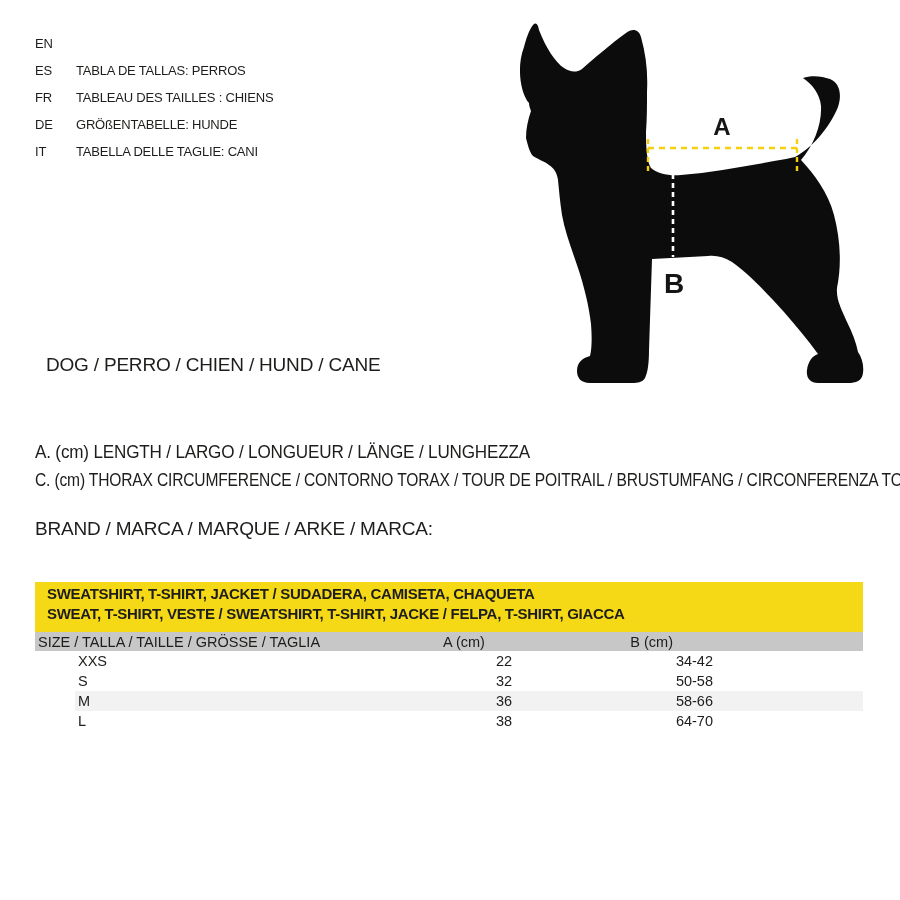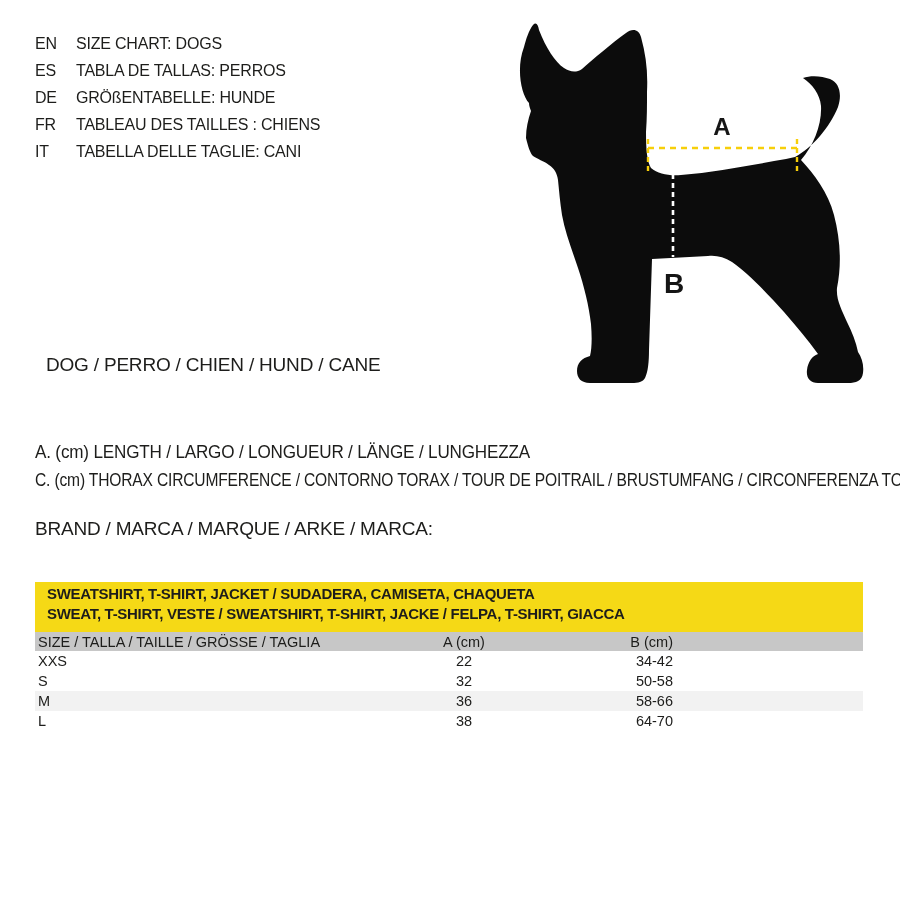--- a/index.html
+++ b/index.html
@@ -3,67 +3,66 @@
 <meta charset="utf-8">
 <style>
   html,body { margin:0; padding:0; background:#ffffff; }
   .canvas {
     position:relative; width:900px; height:900px; background:#ffffff;
     font-family:"Liberation Sans", sans-serif; color:#1d1d1b; overflow:hidden;
   }
 
   
   .lang-block { position:absolute; left:35px; top:30px; }
-  .lang-row { display:flex; height:27px; align-items:center; font-size:16px; letter-spacing:-0.2px; white-space:nowrap; }
+  .lang-row { display:flex; height:27px; align-items:center; font-size:13px; letter-spacing:-0.2px; white-space:nowrap; }
   .lang-code { width:41px; flex:0 0 41px; }
 
   
   .tline { position:absolute; left:35px; height:22px; line-height:22px; font-size:19px;
            letter-spacing:-0.2px; white-space:nowrap; transform-origin:left center; }
   .tline.dog   { top:354px;margin-left:11px; }
   .tline.am    { top:441px; transform:scaleX(0.90); }
   .tline.cm    { top:469px; transform:scaleX(0.82); }
   .tline.brand { top:518px; }
 
   
   .dog-svg { position:absolute; left:500px; top:10px; width:400px; height:390px; }
   .dog-svg text { font-family:"Liberation Sans", sans-serif; font-weight:bold; fill:#151515; }
 
   
   .size-table { position:absolute; left:35px; top:582px; width:828px; font-size:14.5px; }
   .product-header { height:50px; box-sizing:border-box; padding:2px 0 0 12px;
                     font-weight:bold; font-size:15px; line-height:19.5px; letter-spacing:-0.3px; white-space:nowrap; }
   .col-header { height:19px; position:relative; }
-  .trow { height:20px; position:relative; }
+  .trow { height:20px; position:relative;margin-left:40px; }
   .cell { position:absolute; top:50%; transform:translateY(-50%); white-space:nowrap; }
   .cell.size { left:3px; }
   .cell.ca   { left:369px; width:120px; text-align:center; }
   .cell.cb   { left:518px; width:120px; text-align:right; }
 </style>
 </head>
 <body>
 
 <div class="canvas">
 
   <div class="lang-block">
     <div class="lang-row">
       <span class="lang-code">EN</span>
-      <span class="lang-label">SIZE CHART: DOGS</span>
     </div>
     <div class="lang-row">
       <span class="lang-code">ES</span>
       <span class="lang-label">TABLA DE TALLAS: PERROS</span>
     </div>
     <div class="lang-row">
+      <span class="lang-code">FR</span>
+      <span class="lang-label">TABLEAU DES TAILLES : CHIENS</span>
+    </div>
+    <div class="lang-row">
       <span class="lang-code">DE</span>
       <span class="lang-label">GRÖßENTABELLE: HUNDE</span>
-    </div>
-    <div class="lang-row">
-      <span class="lang-code">FR</span>
-      <span class="lang-label">TABLEAU DES TAILLES : CHIENS</span>
     </div>
     <div class="lang-row">
       <span class="lang-code">IT</span>
       <span class="lang-label">TABELLA DELLE TAGLIE: CANI</span>
     </div>
   </div>
 
   <svg class="dog-svg" viewBox="0 0 400 390">
 
     <path fill="#0c0c0c" d="

